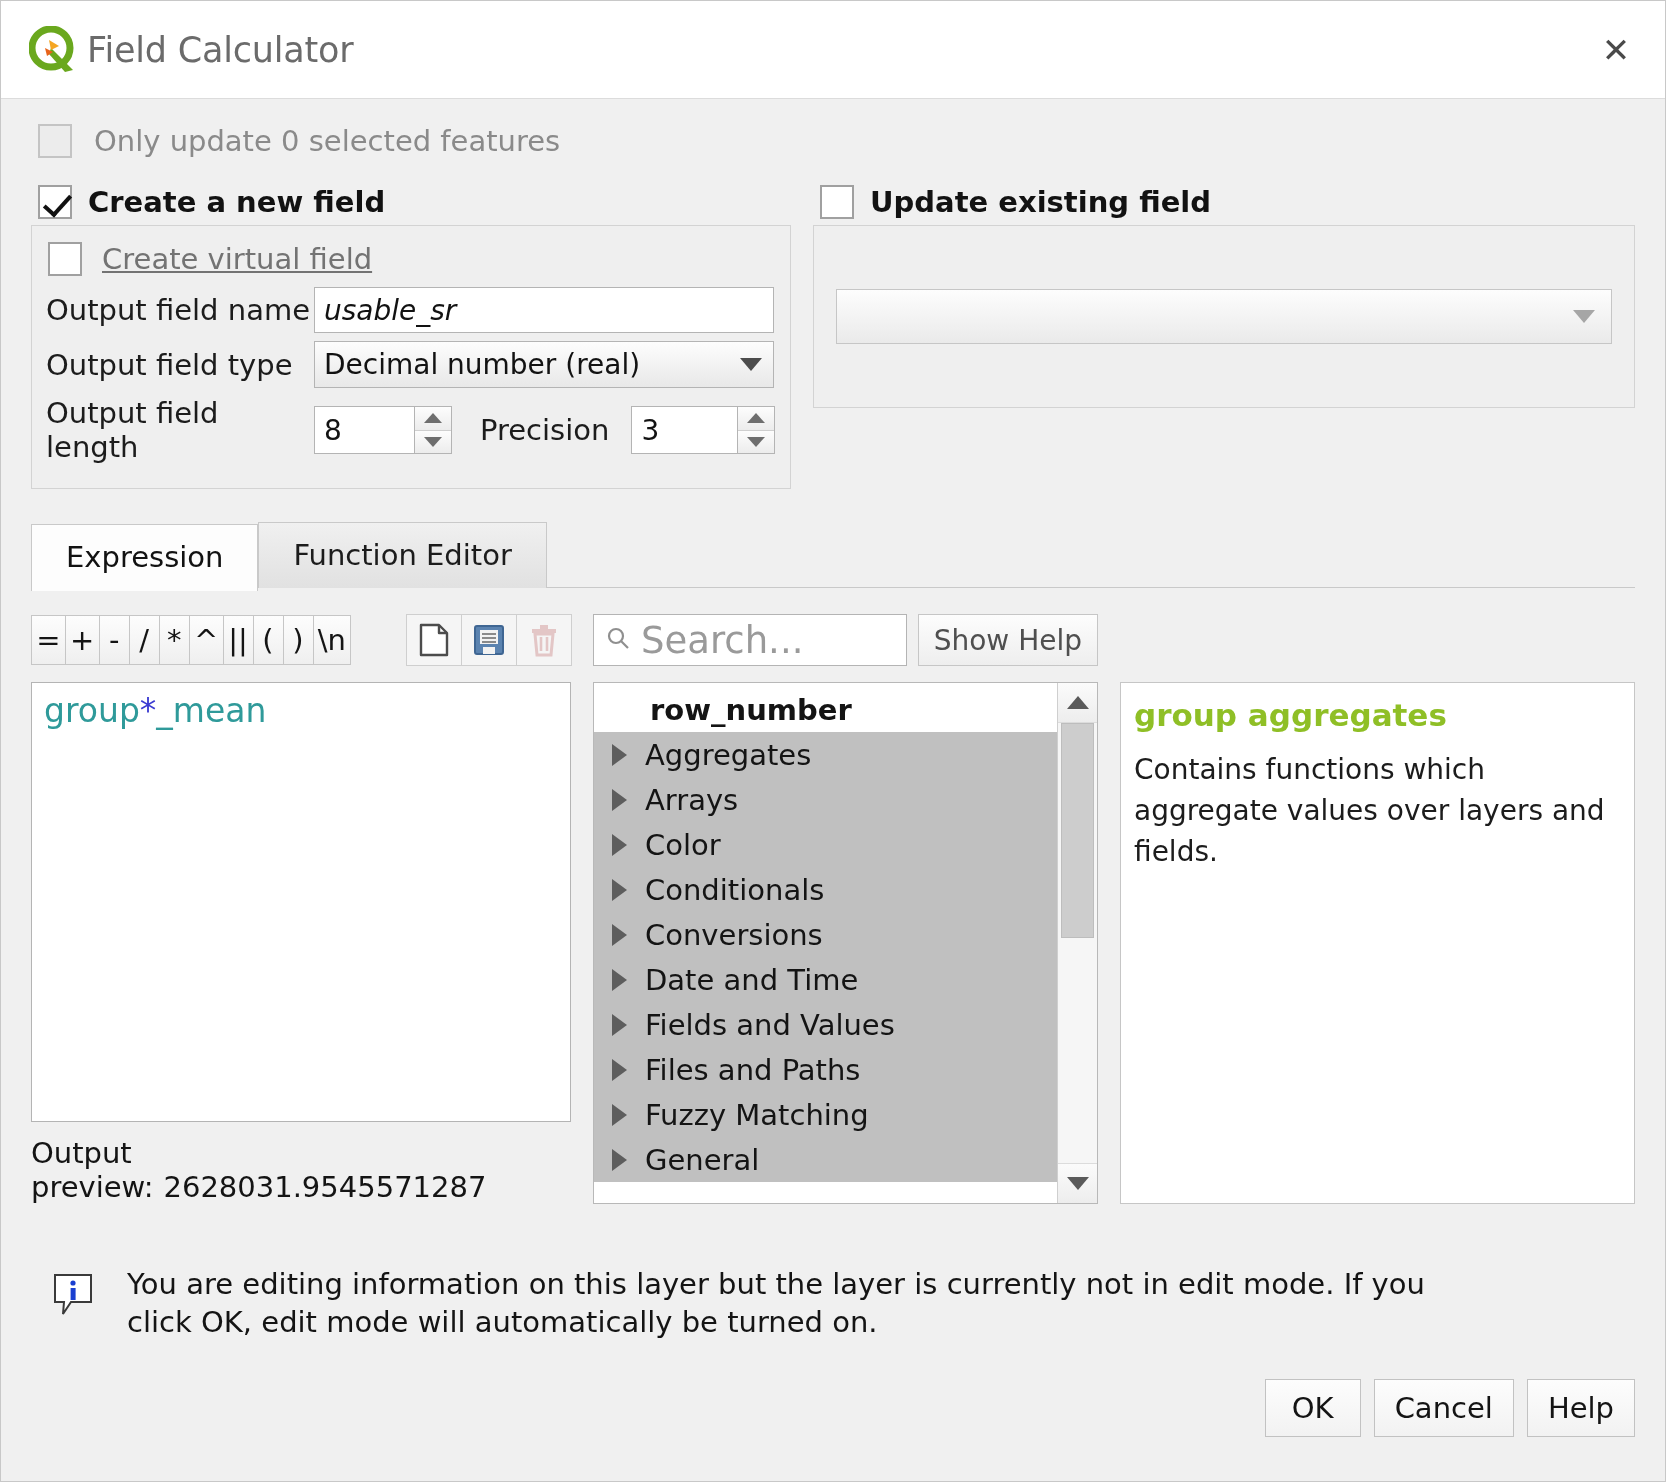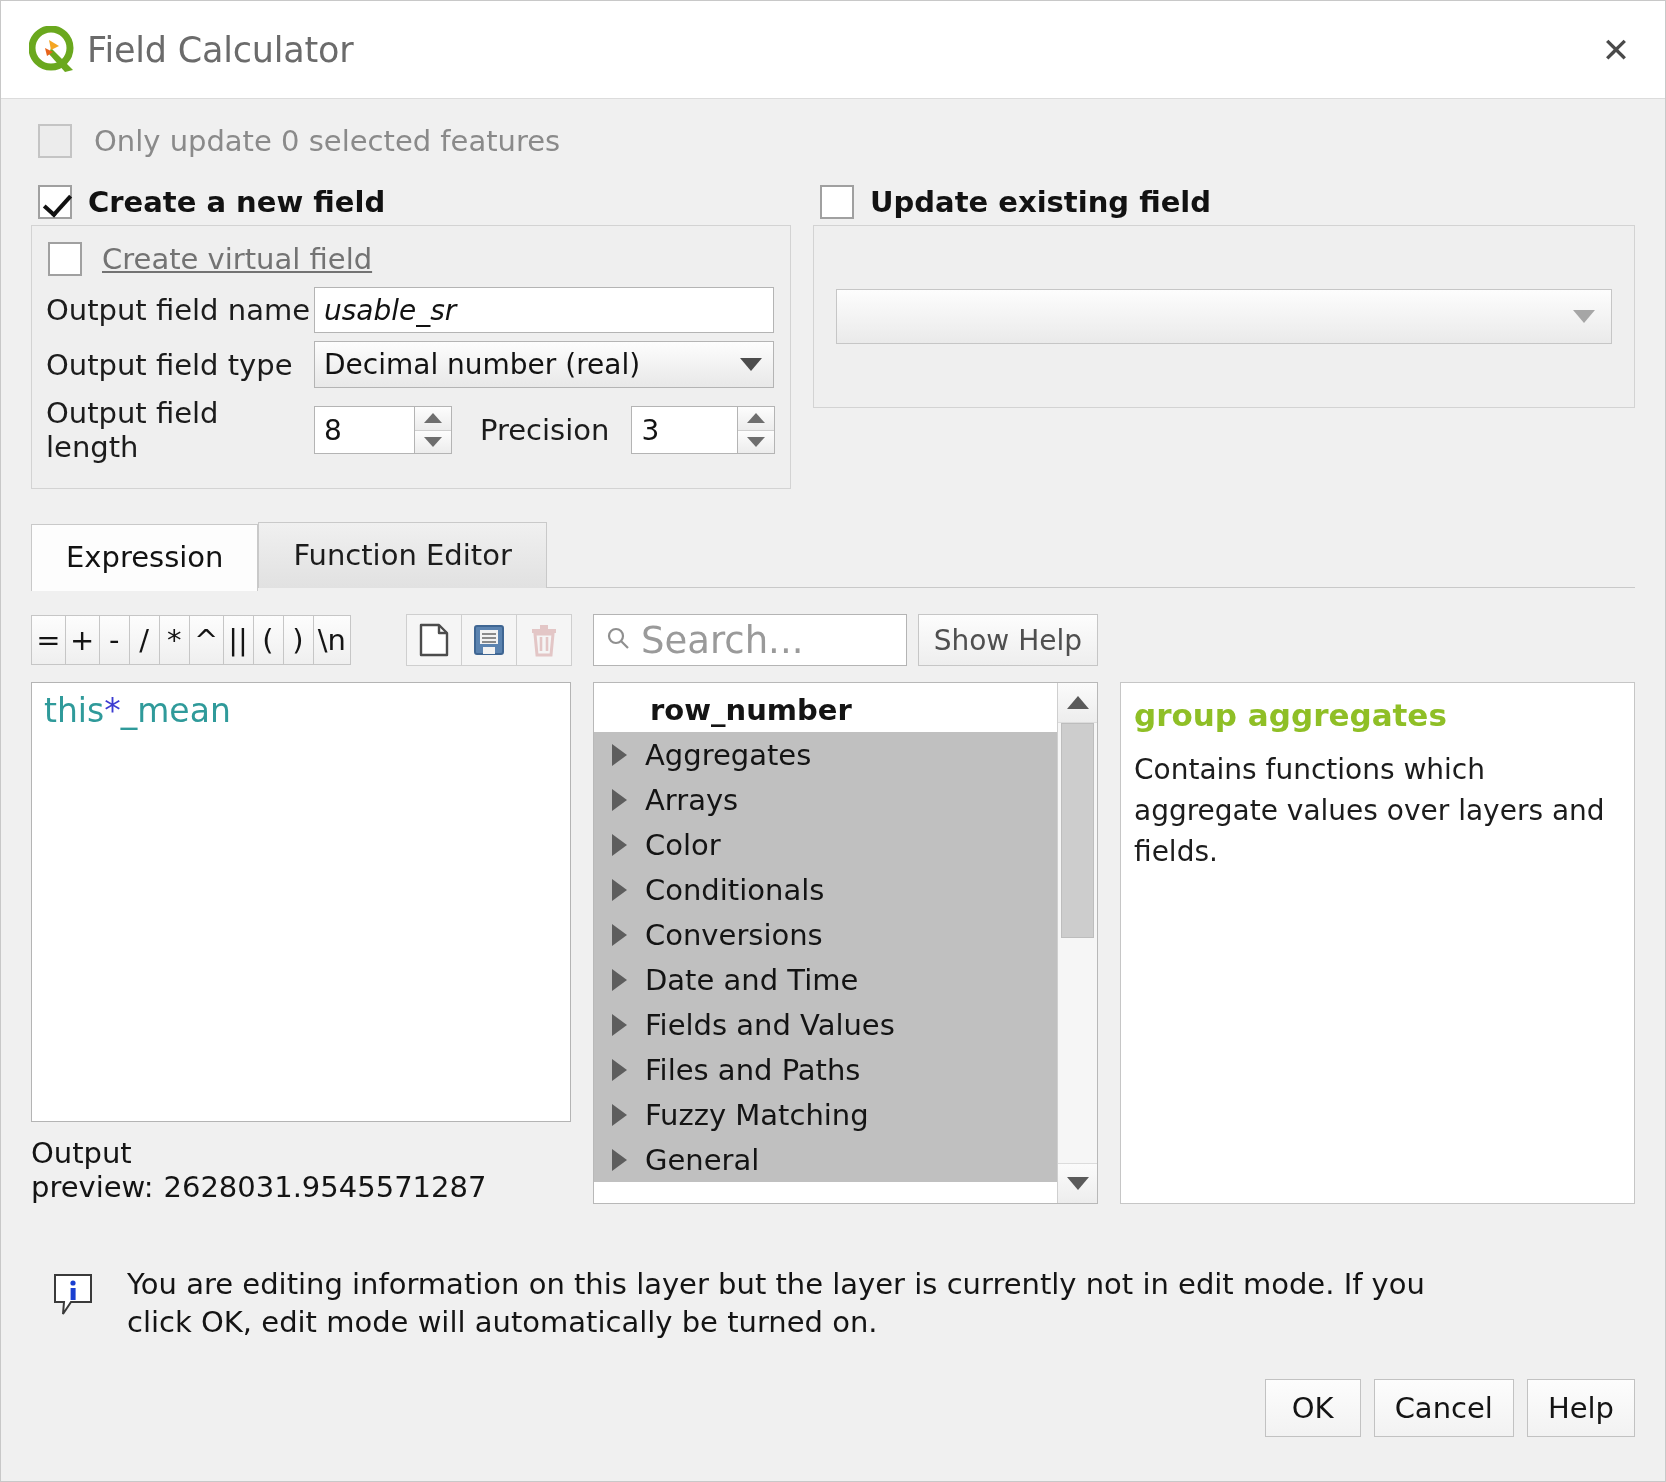--- a/index.html
+++ b/index.html
@@ -391,21 +391,21 @@
                 <rect x="11" y="2" width="8" height="4" fill="#e3c6c6"></rect>
                 <rect x="3" y="6" width="24" height="4" fill="#e3c6c6"></rect>
                 <path d="M6 11 H24 L22 32 H8 Z" fill="none" stroke="#e3c6c6" stroke-width="3"></path>
                 <path d="M12 14 V28 M18 14 V28" stroke="#e3c6c6" stroke-width="2.6"></path>
               </svg>
             </div>
           </div>
         </div>
 
         <div class="expr-input">
-          <span class="tok-field">this</span><span class="tok-op">*</span><span class="tok-field">_mean</span>
+          <span class="tok-field">group</span><span class="tok-op">*</span><span class="tok-field">_mean</span>
         </div>
 
         <div class="preview-line">
           <span>Output preview:</span><span class="preview-val">2628031.9545571287</span>
         </div>
       </div>
 
       <div class="col-mid">
         <div class="search-row">
           <div class="search-box">

